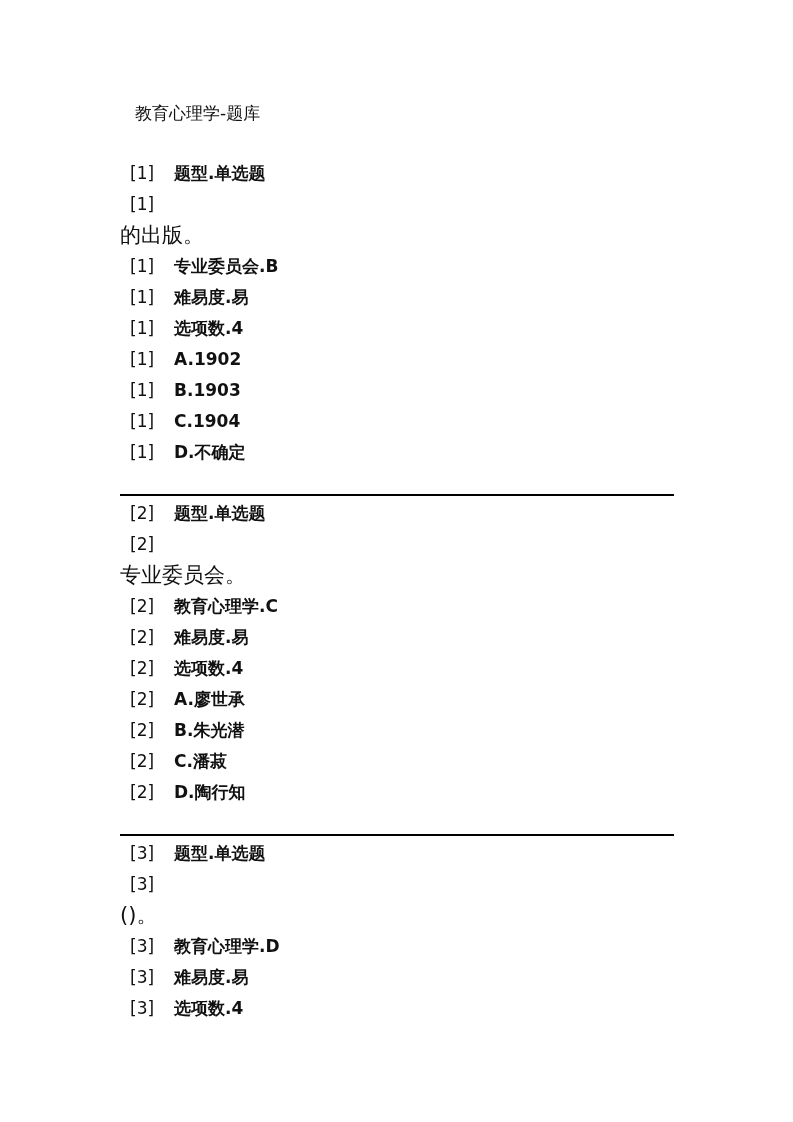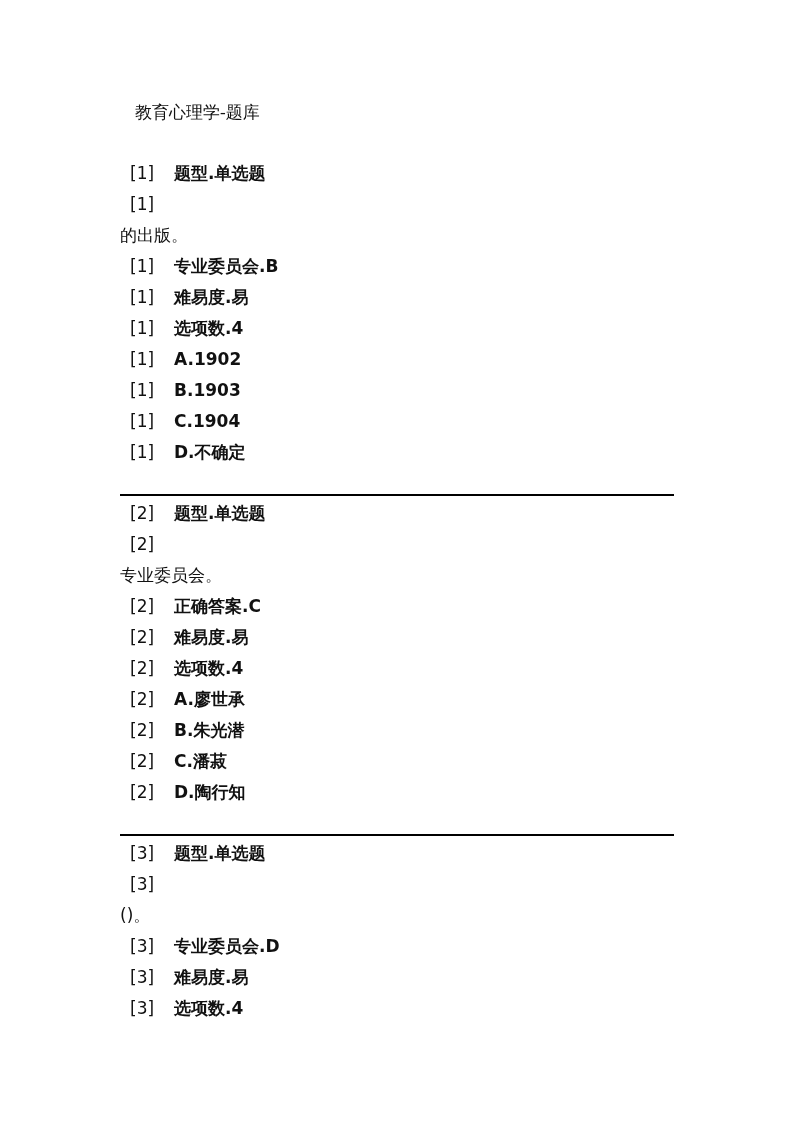--- a/index.html
+++ b/index.html
@@ -21,21 +21,20 @@
       width: 793px;
       height: 1122px;
     }
     .doc-title {
       position: absolute;
       left: 135px;
       top: 101px;
       font-size: 17px;
       line-height: 24px;
       white-space: nowrap;
-      font-family: Liberation Serif, serif;
     }
     .block {
       position: absolute;
       left: 120px;
       width: 554px;
     }
     .row {
       height: 31px;
       font-size: 17px;
       line-height: 31px;
@@ -50,21 +49,21 @@
     }
     .row .txt {
       position: absolute;
       left: 54px;
       top: 0;
       display: inline-block;
       font-weight: bold;
     }
     .cont {
       height: 31px;
-      font-size: 17px;
+      font-size: 21px;
       line-height: 31px;
       white-space: nowrap;
       padding-left: 0;
     }
     .sep {
       position: absolute;
       left: 120px;
       width: 554px;
       height: 2px;
       background: #000000;
@@ -122,21 +121,21 @@
     <div class="row">
       <span class="idx">[2]</span>
       <span class="txt">题型.单选题</span>
     </div>
     <div class="row">
       <span class="idx">[2]</span>
     </div>
     <div class="cont">专业委员会。</div>
     <div class="row">
       <span class="idx">[2]</span>
-      <span class="txt">正确答案.C</span>
+      <span class="txt">教育心理学.C</span>
     </div>
     <div class="row">
       <span class="idx">[2]</span>
       <span class="txt">难易度.易</span>
     </div>
     <div class="row">
       <span class="idx">[2]</span>
       <span class="txt">选项数.4</span>
     </div>
     <div class="row">
@@ -163,21 +162,21 @@
     <div class="row">
       <span class="idx">[3]</span>
       <span class="txt">题型.单选题</span>
     </div>
     <div class="row">
       <span class="idx">[3]</span>
     </div>
     <div class="cont">()。</div>
     <div class="row">
       <span class="idx">[3]</span>
-      <span class="txt">专业委员会.D</span>
+      <span class="txt">教育心理学.D</span>
     </div>
     <div class="row">
       <span class="idx">[3]</span>
       <span class="txt">难易度.易</span>
     </div>
     <div class="row">
       <span class="idx">[3]</span>
       <span class="txt">选项数.4</span>
     </div>
   </div>

